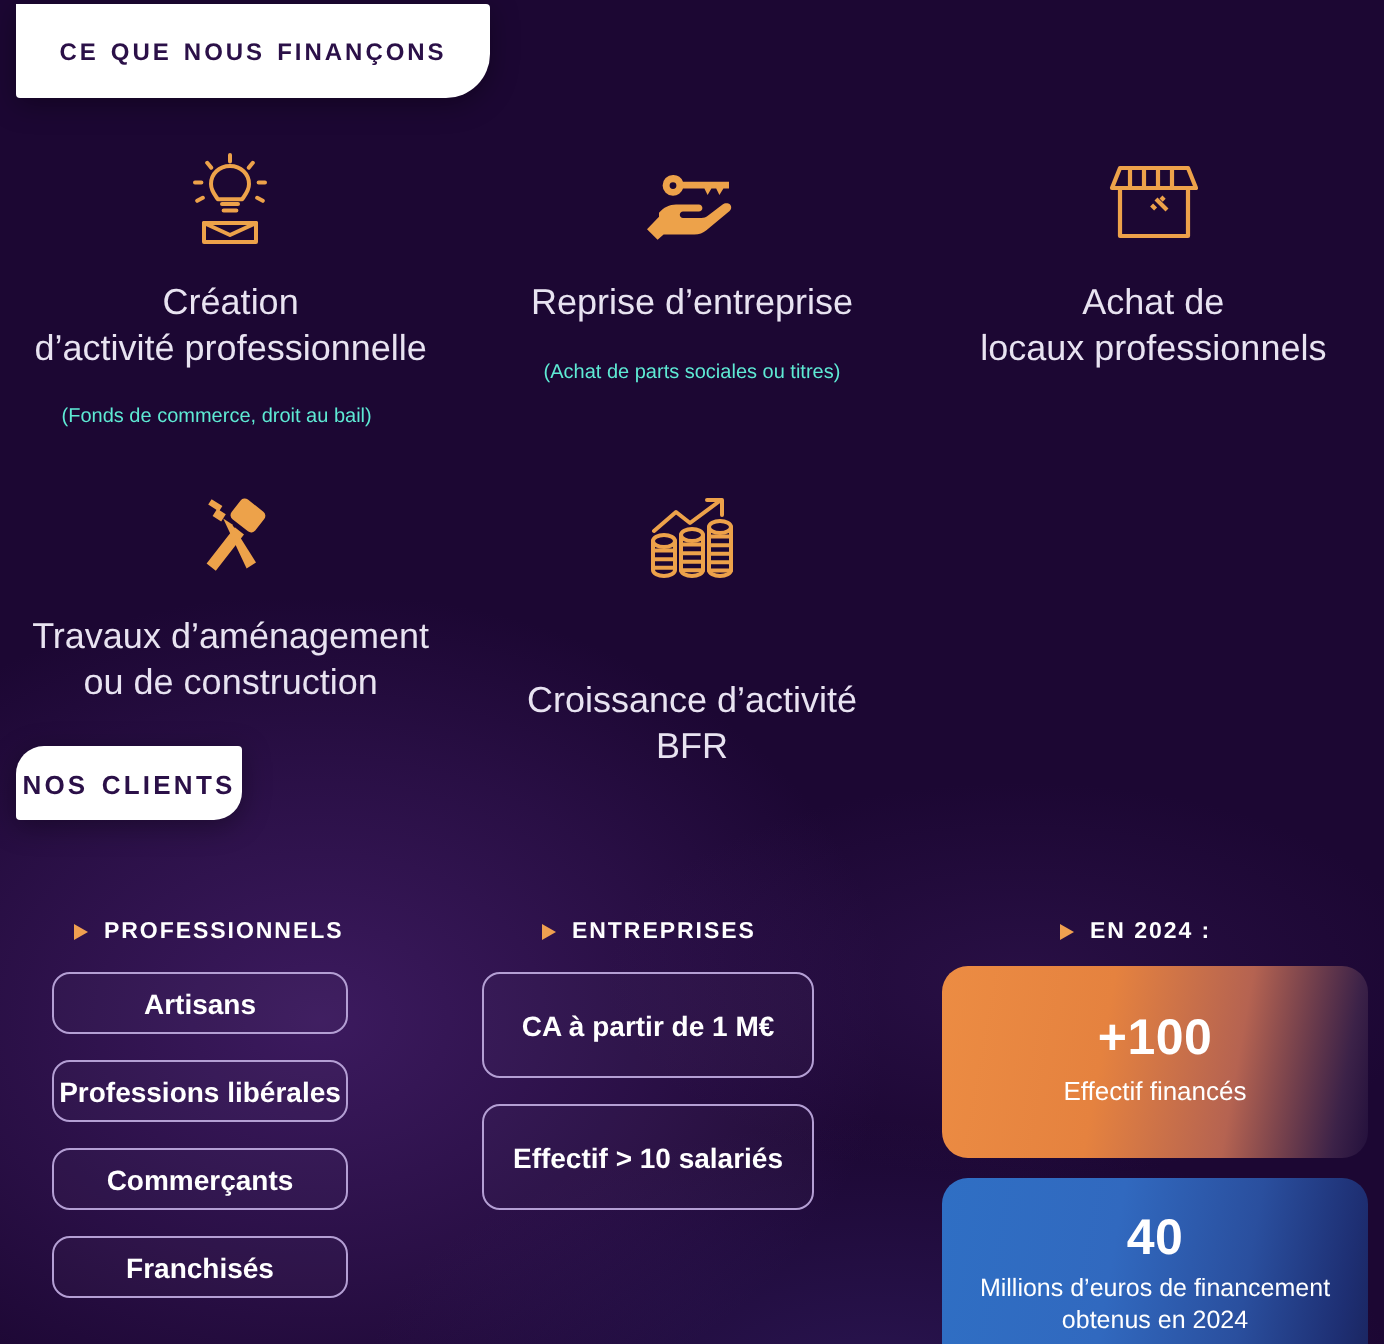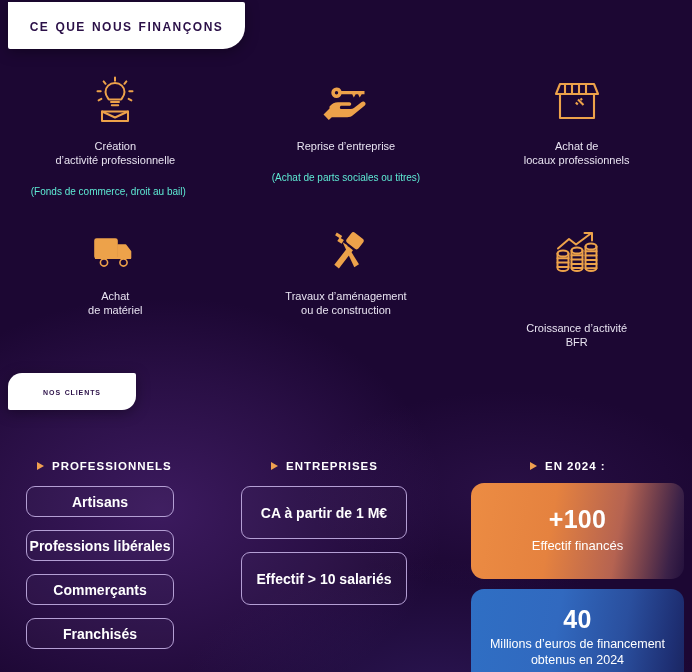--- a/index.html
+++ b/index.html
@@ -39,37 +39,37 @@
     letter-spacing:0.09em;
     display:flex; align-items:center; justify-content:center;
     border-radius: 18px 2px 18px 2px;
     box-shadow: 0 3px 14px rgba(0,0,0,0.35);
   }
   #badge-finance {
     left:8px; top:2px; width:237px; height:47px; font-size:16.5px;
     border-radius: 0 2px 22px 2px;
   }
   #badge-clients {
-    left:8px; top:373px; width:128px; height:37px; font-size:10px;
+    left:8px; top:373px; width:113px; height:37px; font-size:18px;
     border-radius: 14px 2px 14px 2px;
   }
 
   
   .fin-grid {
     position:absolute; left:0; top:62px; width:692px;
     display:grid; grid-template-columns: repeat(3, 1fr);
     row-gap: 8px;
   }
   .fin-cell {
     display:flex; flex-direction:column; align-items:center; text-align:center;
     padding: 12px 4px 6px;
   }
   .fin-icon { height:54px; display:flex; align-items:center; justify-content:center; margin-bottom:12px; }
   .fin-title {
-    font-size:11px; line-height:1.26; color:#e8e3f1; font-weight:400; white-space:pre-line;
+    font-size:18px; line-height:1.26; color:#e8e3f1; font-weight:400; white-space:pre-line;
   }
   .fin-sub {
     font-size:10px; line-height:1.3; color:#5eead4; margin-top:17px; white-space:nowrap;
   }
   .fin-cell.c0 .fin-sub { margin-left:-14px; }
 
   
   .clients {
     position:absolute; left:0; top:448px; width:692px; height:224px;
     display:grid; grid-template-columns: 233px 229px 230px;
@@ -171,34 +171,20 @@
           <path d="M14 8v10M21 8v10M28 8v10M35 8v10"></path>
           <path d="M9 18v24h34V18"></path>
           <path d="M27 23.5l5.5 5.5M29.5 22.5l1.6 1.6M24.8 26.5l2 2"></path>
         </svg>
       </div>
       <div class="fin-title" style="white-space: pre-line;">Achat de
 locaux professionnels</div>
       <div class="fin-sub"></div>
     </div>
 
-    <div class="fin-cell c3">
-      <div class="fin-icon">
-        <svg width="52" height="40" viewBox="0 0 52 40" fill="#eda24a" stroke="#eda24a" stroke-width="1.6" stroke-linejoin="round">
-          <rect x="6" y="8" width="22" height="19" rx="1.6"></rect>
-          <path d="M29 14h7.5l5 6.5V27H29V14z"></path>
-          <path d="M6 27h36" stroke-width="2"></path>
-          <circle cx="15" cy="31.5" r="3.6" fill="#1c0733"></circle>
-          <circle cx="34.5" cy="31.5" r="3.6" fill="#1c0733"></circle>
-        </svg>
-      </div>
-      <div class="fin-title" style="white-space: pre-line;">Achat
-de matériel</div>
-      <div class="fin-sub"></div>
-    </div>
 
     <div class="fin-cell c4">
       <div class="fin-icon">
         <svg width="52" height="50" viewBox="0 0 52 50" fill="#eda24a">
           <rect x="27.5" y="8.5" width="15" height="12.5" rx="2.6" transform="rotate(38 35 14.7)"></rect>
           <path d="M28.4 20.6l4.6 3.6-14.1 18.2-4.6-3.6 14.1-18.2z"></path>
           <path d="M16.8 6.6l5.4 3.4-1.7 2.7-5.4-3.4 1.7-2.7z"></path>
           <path d="M19.6 11.4l4.3 2.7-2.3 3.6-4.3-2.7 2.3-3.6z"></path>
           <path d="M22.6 16.3l4.4 2.8L39 38.2l-4.7 3-11.7-24.9z"></path>
         </svg>

